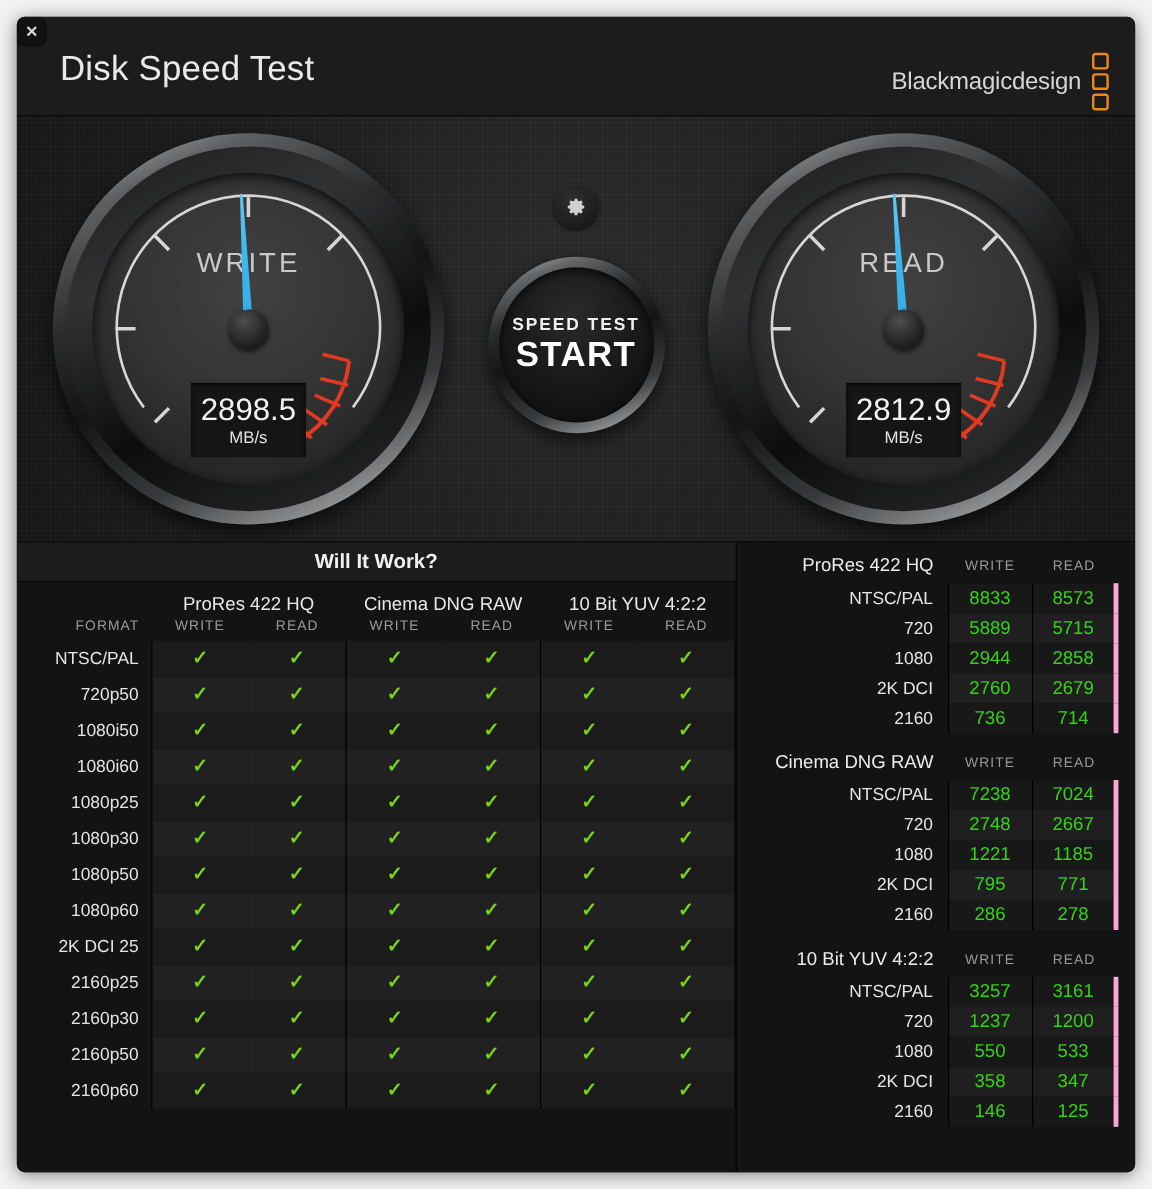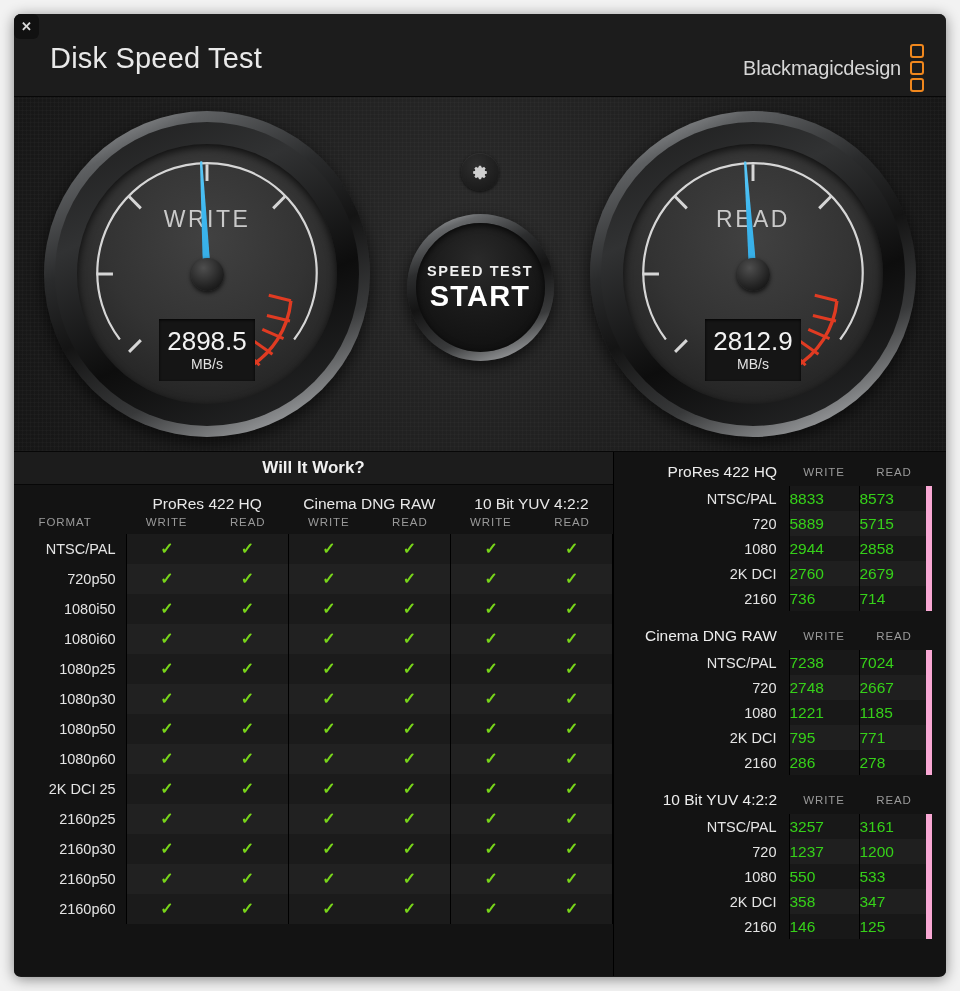--- a/index.html
+++ b/index.html
@@ -230,21 +230,21 @@
     font-size: 15.5px; color: #e8e8e8; font-weight: 400;
     padding: 10px 0 0 0; text-align: center;
   }
   #wiw-table th.sub-head {
     font-size: 11.5px; color: #9a9a9a; font-weight: 400;
     letter-spacing: .9px; text-align: center;
     padding: 3px 0 6px 0;
   }
   #wiw-table th.format-head {
     font-size: 11.5px; color: #9a9a9a; font-weight: 400;
-    letter-spacing: .9px; text-align: center;
+    letter-spacing: .9px; text-align: right;
     padding: 3px 10px 6px 0; vertical-align: bottom;
   }
   #wiw-table td.format-cell {
     font-size: 14.5px; color: #e4e4e4;
     text-align: right; padding-right: 10px;
     height: 30px;
   }
   #wiw-table td.check-cell {
     text-align: center;
     height: 30px;
@@ -271,26 +271,26 @@
   .hf-colhead {
     font-size: 11.5px; color: #9a9a9a; letter-spacing: .9px;
     font-weight: 400; text-align: center; padding: 2px 0 5px 0;
   }
   .hf-res {
     font-size: 14.5px; color: #e4e4e4;
     text-align: right; padding: 0 12px 0 0; height: 25px;
   }
   .hf-val {
     font-size: 15.5px; color: #36d119;
-    height: 25px;
+    text-align: center; height: 25px;
     background: #181818;
   }
   .hf-table tbody tr:nth-child(even) .hf-val { background: #1f1f1f; }
   .hf-val.w { border-left: 1px solid #000; }
-  .hf-val.r { border-left: 1px solid #000; border-right: 6px solid #f9a8d4; }
+  .hf-val.r { border-left: 1px solid #000; border-right: 4px solid #f9a8d4; }
 </style>
 </head>
 <body>
 
 <div id="app-window">
 
   <div id="close-button">
     <span>✕</span>
   </div>
 

